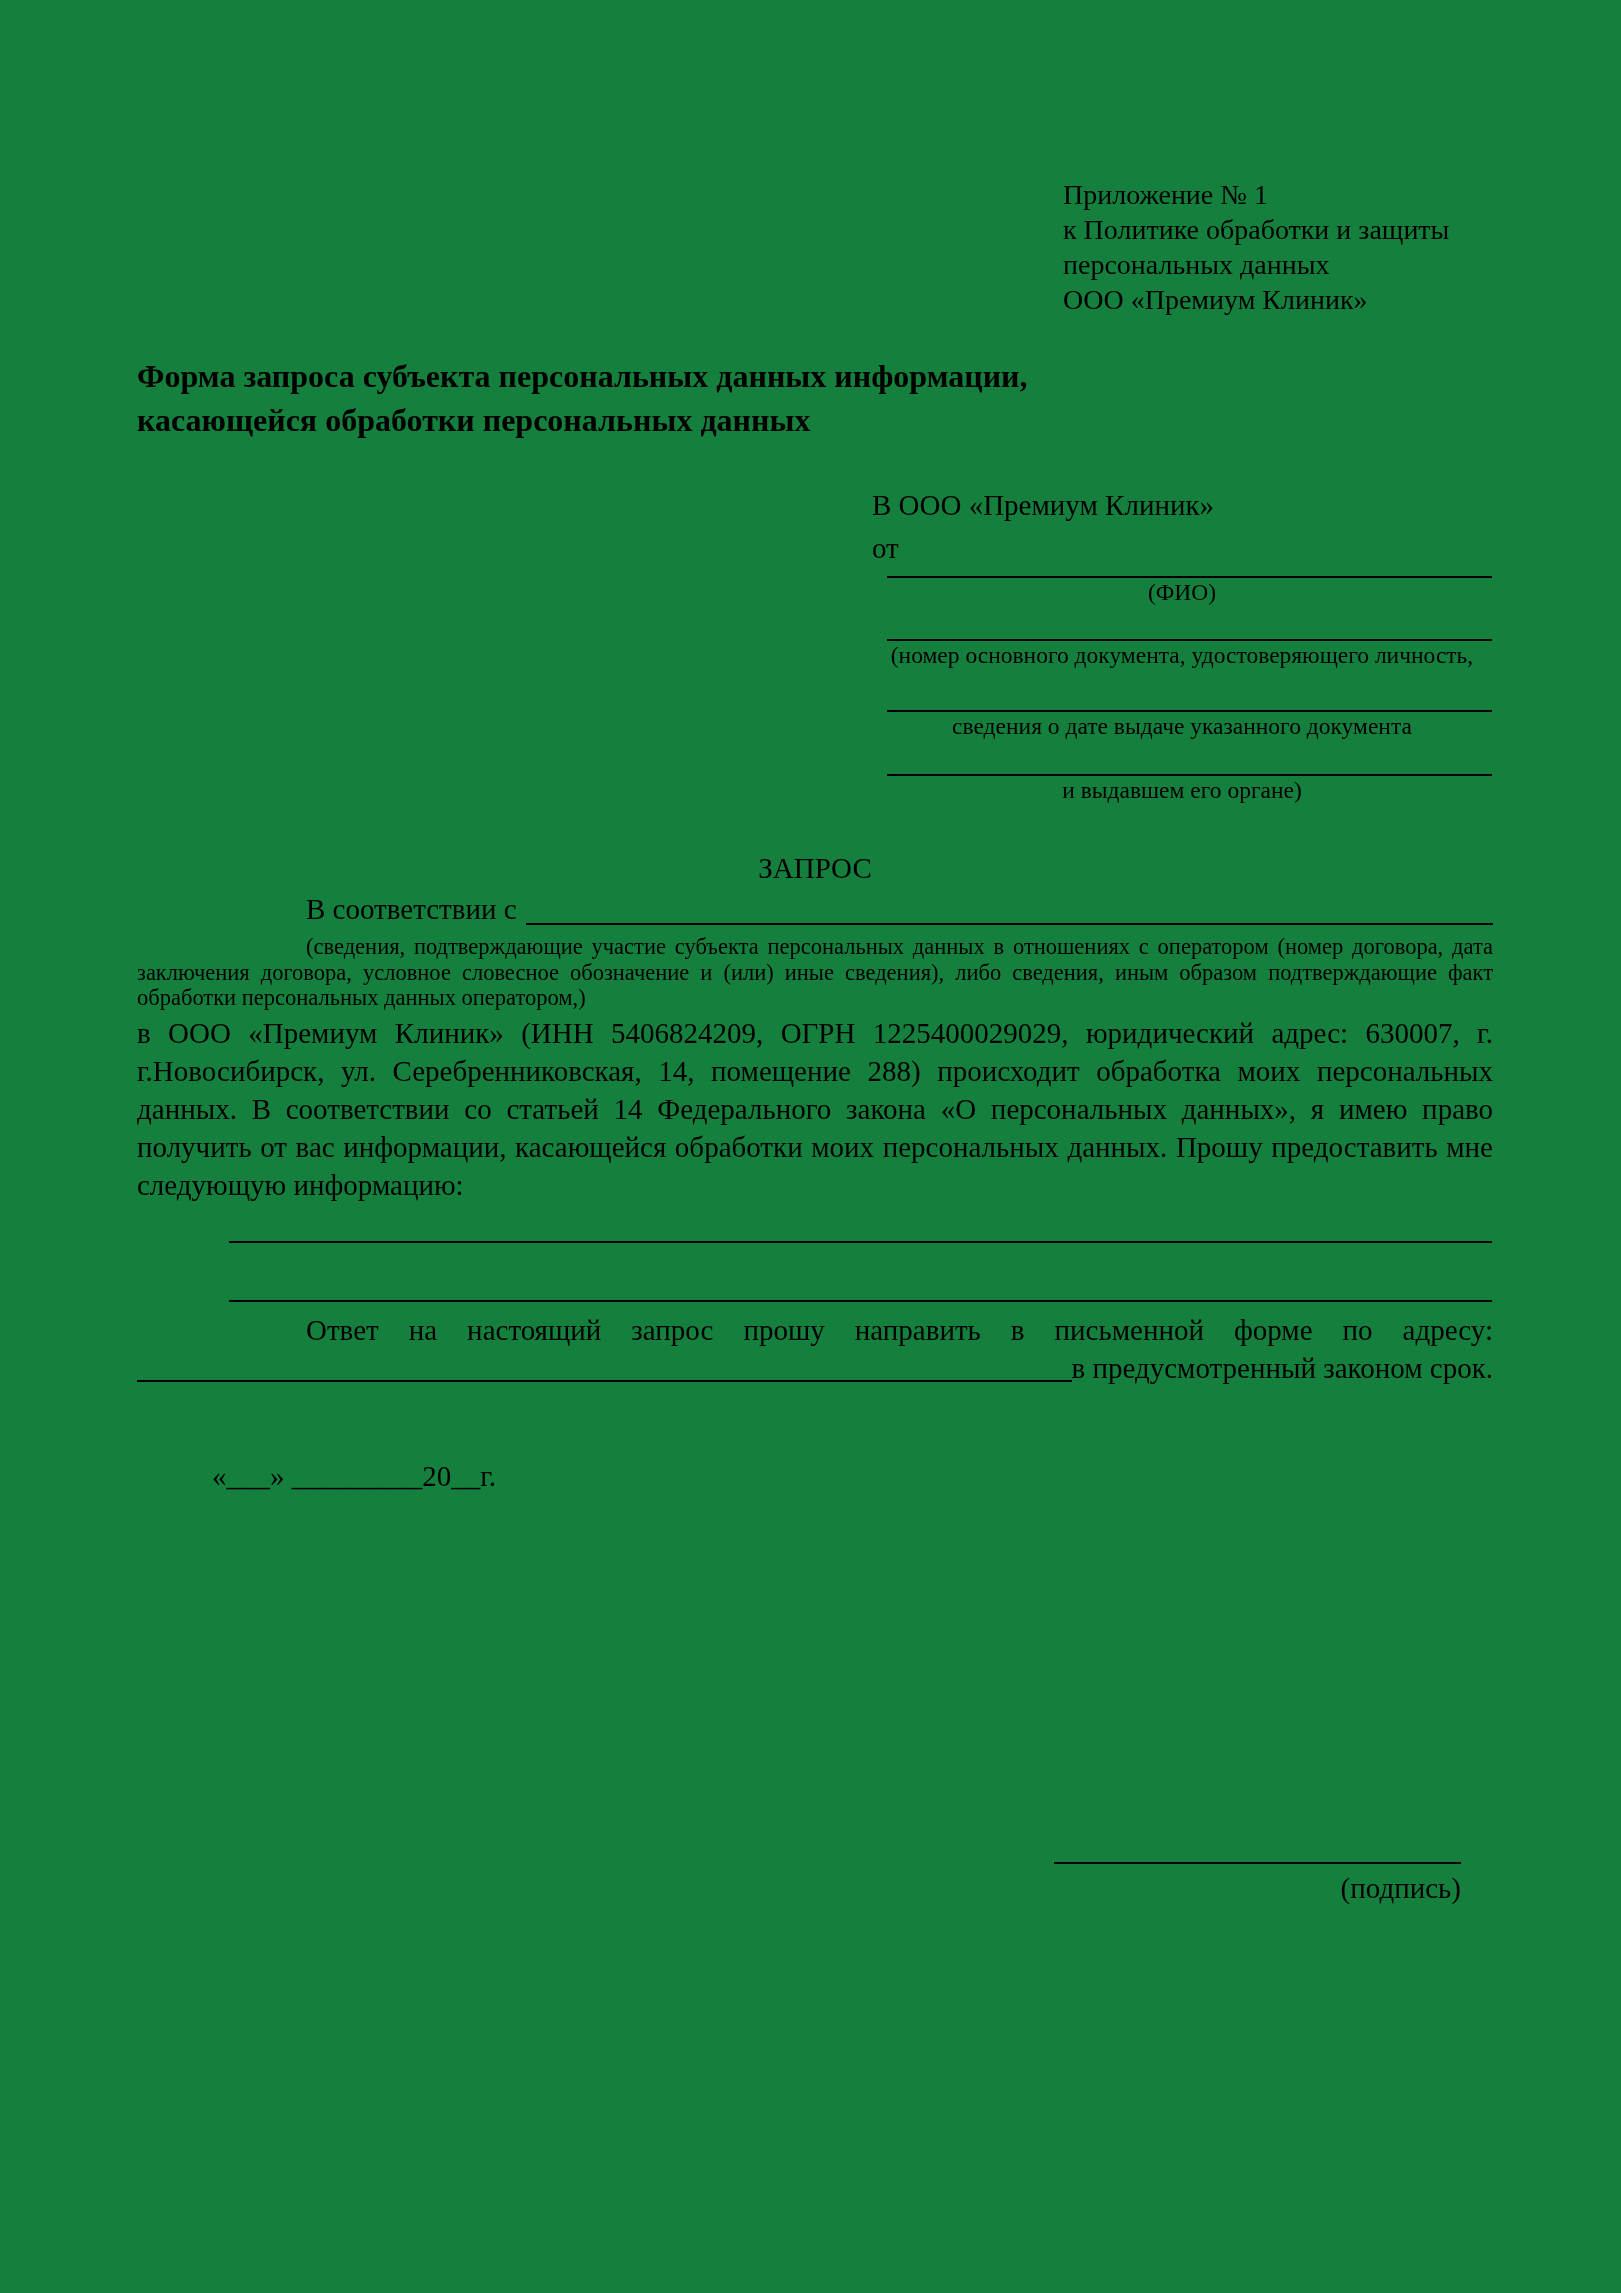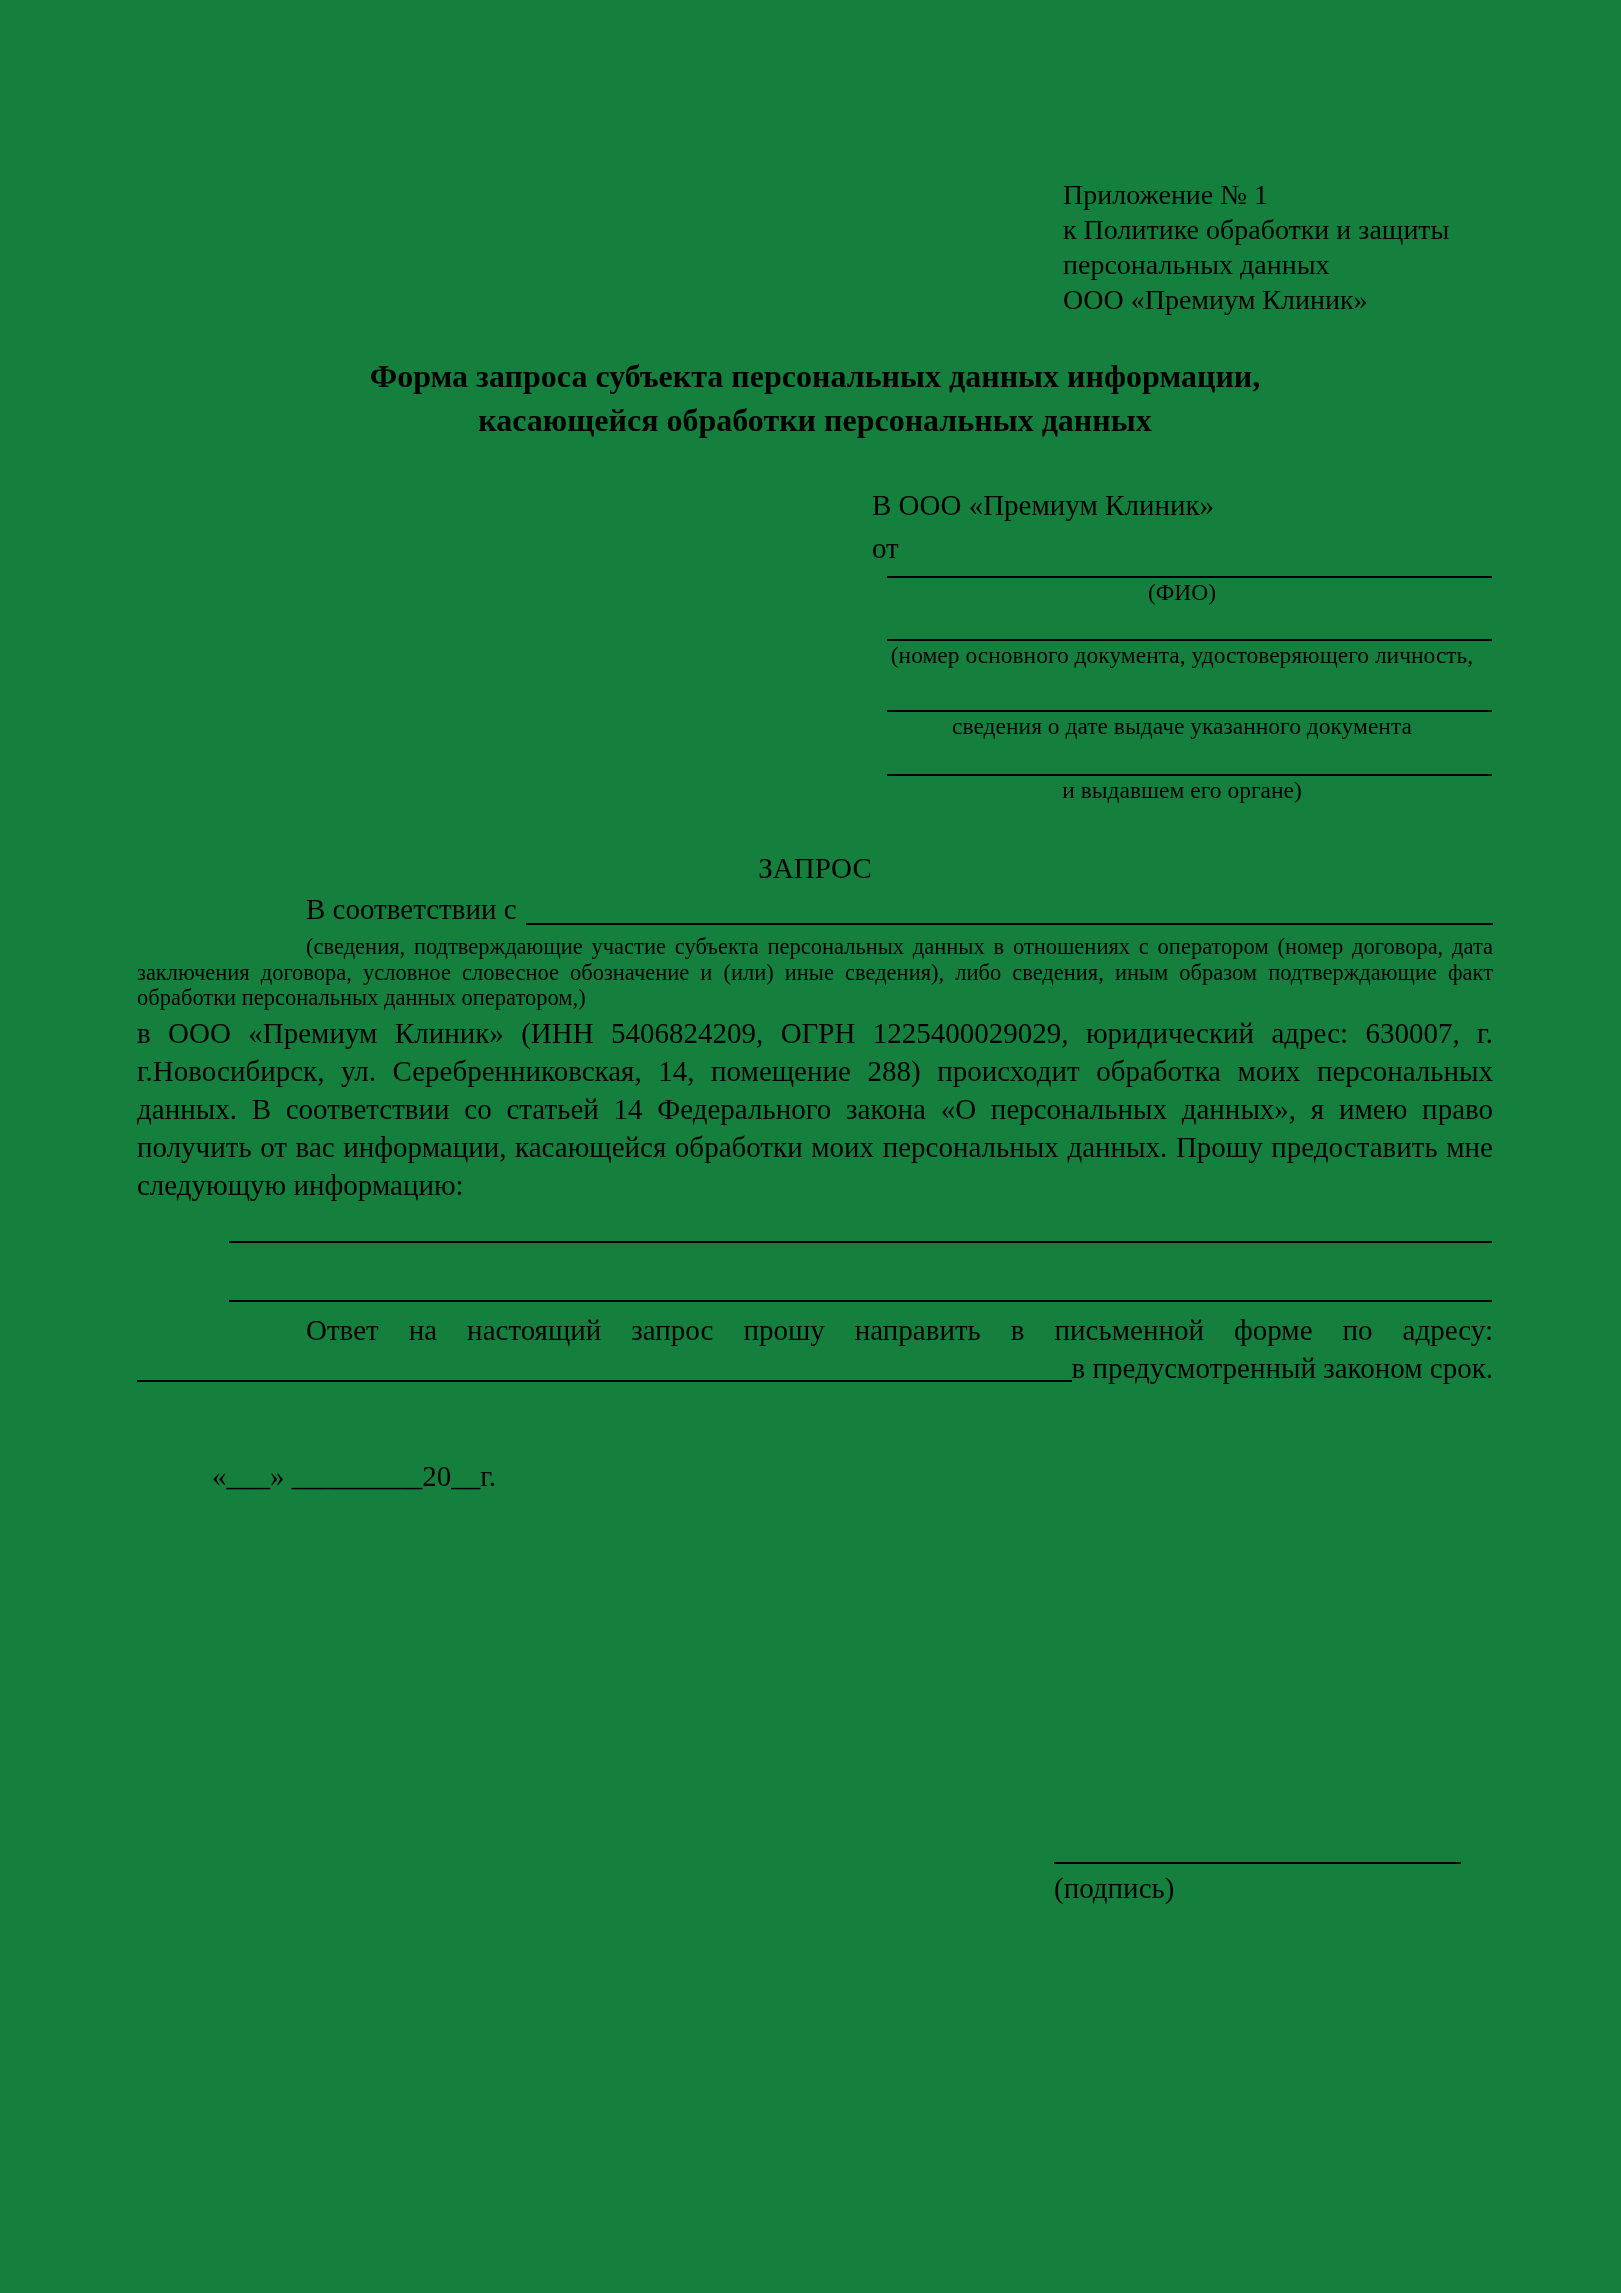--- a/index.html
+++ b/index.html
@@ -11,21 +11,21 @@
   }
   .page { position: absolute; inset: 0; background: #15803d; }
 
   .annex {
     position: absolute; left: 1063px; top: 177px;
     font-size: 28px; line-height: 35px; white-space: nowrap;
   }
 
   .title {
     position: absolute; left: 137px; top: 354px; width: 1356px;
-    font-size: 32px; font-weight: bold; line-height: 44px; text-align: center;
+    font-size: 32px; font-weight: bold; line-height: 44px; text-align: left;
   }
 
   .addressee { position: absolute; left: 872px; top: 484px; width: 620px; font-size: 29px; }
   .addr-to, .addr-from { line-height: 43px; white-space: nowrap; }
   .field-line { margin-left: 14.7px; height: 7.8px; border-bottom: 2px solid #000; }
   .field-line.gap-a { margin-top: 28px; }
   .field-line.gap-b { margin-top: 36px; }
   .field-caption {
     margin-top: 1px; text-align: center;
     font-size: 23.5px; line-height: 26.5px; white-space: nowrap;
@@ -64,21 +64,21 @@
   .reply-l2 .fill { margin-bottom: 4.9px; }
   .reply-tail { white-space: nowrap; }
 
   .sig-row {
     position: absolute; left: 212px; top: 1457px; width: 1249px;
     display: flex; justify-content: space-between;
     font-size: 29px; line-height: 39px;
   }
   .sig-group { display: flex; flex-direction: column; }
   .sig-fill { flex: 0 0 407px; width: 407px; border-bottom: 2px solid #000; margin-bottom: 4.9px; }
-  .sig-row div, .sig-row span { white-space: nowrap; }
+  .sig-row div, .sig-row span { white-space: nowrap; text-align: right; }
 </style>
 </head>
 <body>
 
 <div class="page">
 
   <div class="annex">
     <div>Приложение № 1</div>
     <div>к Политике обработки и защиты</div>
     <div>персональных данных</div>

